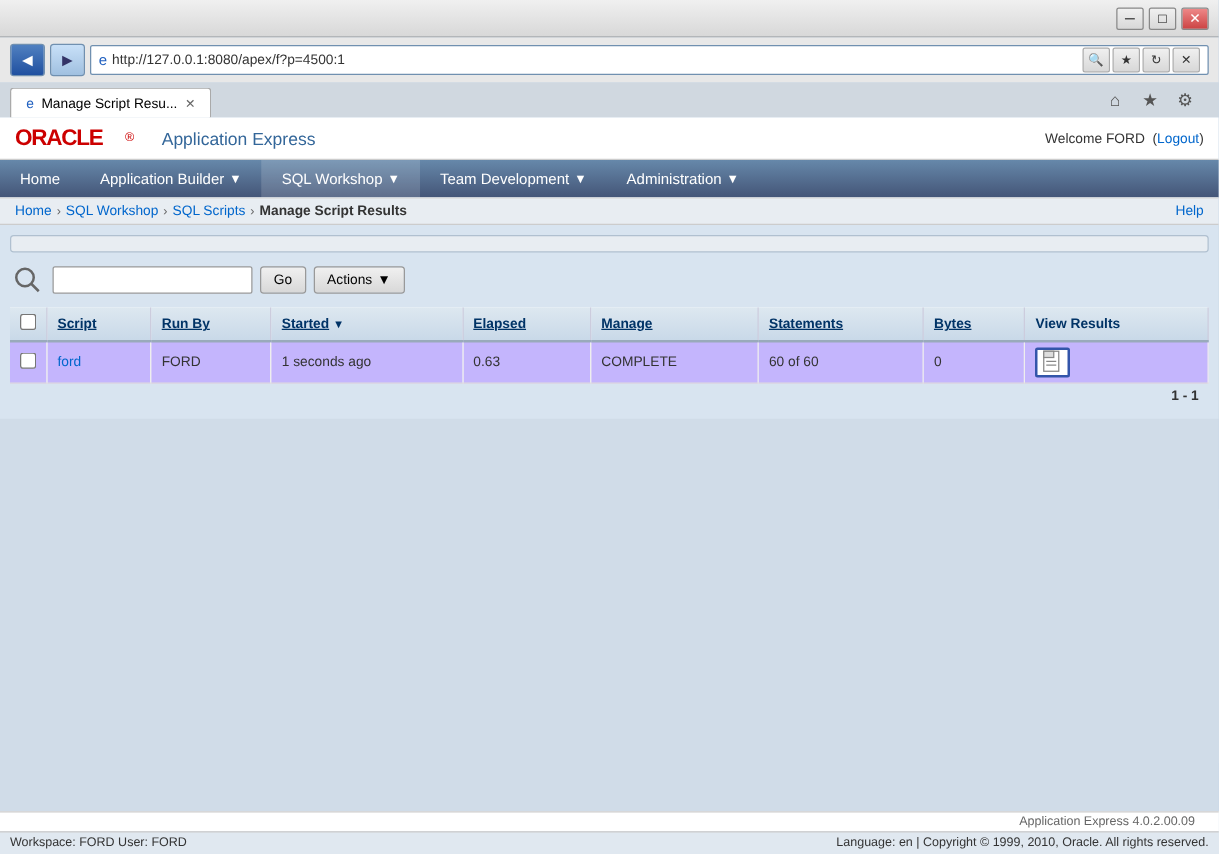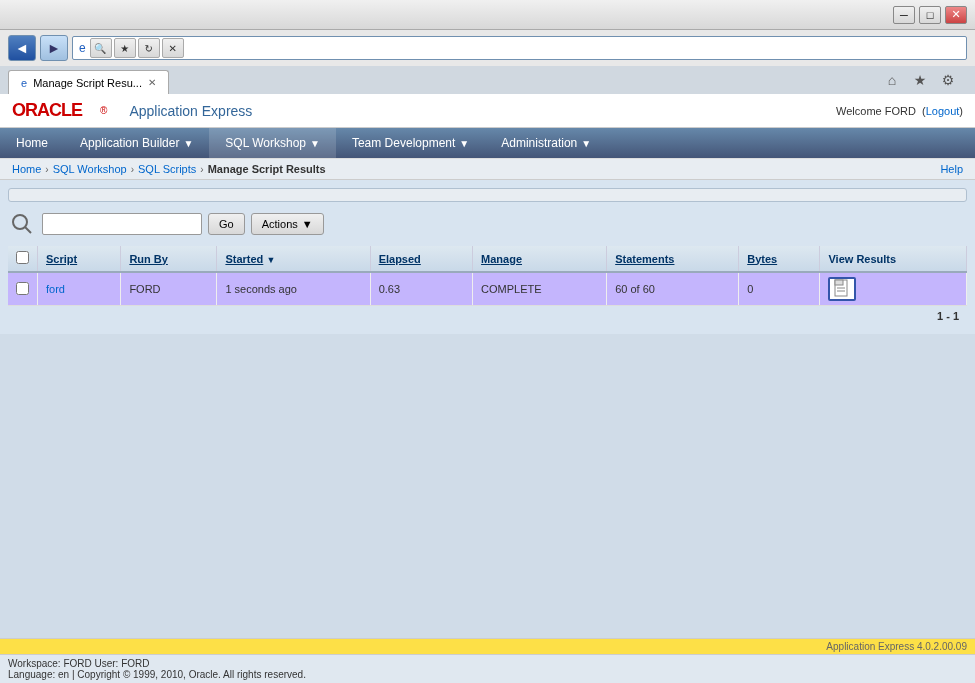--- a/index.html
+++ b/index.html
@@ -75,37 +75,38 @@
     .data-table tbody td { padding: 4px 8px; border-bottom: 1px solid #ddd; border-right: 1px solid #eee; color: #333; }
     .checkbox-col { width: 20px; text-align: center; }
     .link-cell a { color: #0066cc; text-decoration: none; }
 
     .view-results-btn { width: 28px; height: 24px; background: white; border: 2px solid #3355aa; border-radius: 2px; display: flex; align-items: center; justify-content: center; cursor: pointer; font-size: 14px; color: #555; }
 
     .pagination { text-align: right; padding: 4px 8px; font-size: 11px; color: #333; font-weight: bold; }
 
     
     .page-footer { position: fixed; bottom: 0; left: 0; width: 975px; }
-    .footer-top { background: #fde047; text-align: right; padding: 2px 8px; font-size: 10px; color: #666; border-top: 1px solid #ccc; }
-    .footer-bottom { background: #e0e8f0; padding: 3px 8px; display: flex; justify-content: space-between; font-size: 10px; color: #333; border-top: 1px solid #ccc; flex-direction: column; }
+    .footer-top { background: #ffffff; text-align: right; padding: 2px 19px; font-size: 10px; color: #666; border-top: 1px solid #ccc; }
+    .footer-bottom { background: #e0e8f0; padding: 3px 8px; display: flex; justify-content: space-between; font-size: 10px; color: #333; border-top: 1px solid #ccc; }
   </style>
 </head>
 <body>
 
 <div class="title-bar">
   <div class="win-btn minimize">─</div>
   <div class="win-btn maximize">□</div>
   <div class="win-btn close">✕</div>
 </div>
 
 <div class="address-bar">
   <div class="nav-btn back">◄</div>
   <div class="nav-btn">►</div>
   <div class="url-bar">
     <span class="url-icon">e</span>
+    <span class="url-text">http://127.0.0.1:8080/apex/f?p=4500:1</span>
     <div class="url-actions">
       <div class="url-action-btn">🔍</div>
       <div class="url-action-btn">★</div>
       <div class="url-action-btn">↻</div>
       <div class="url-action-btn">✕</div>
     </div>
   </div>
 </div>
 
 <div class="tab-bar">

